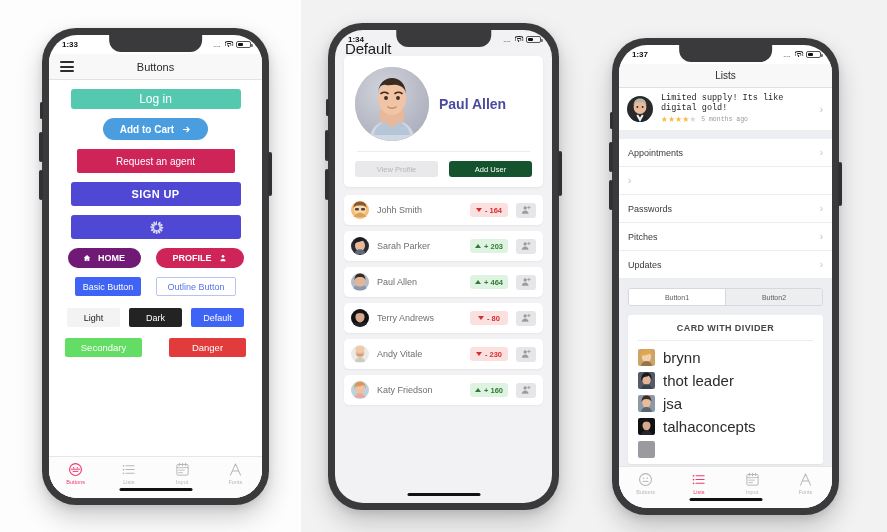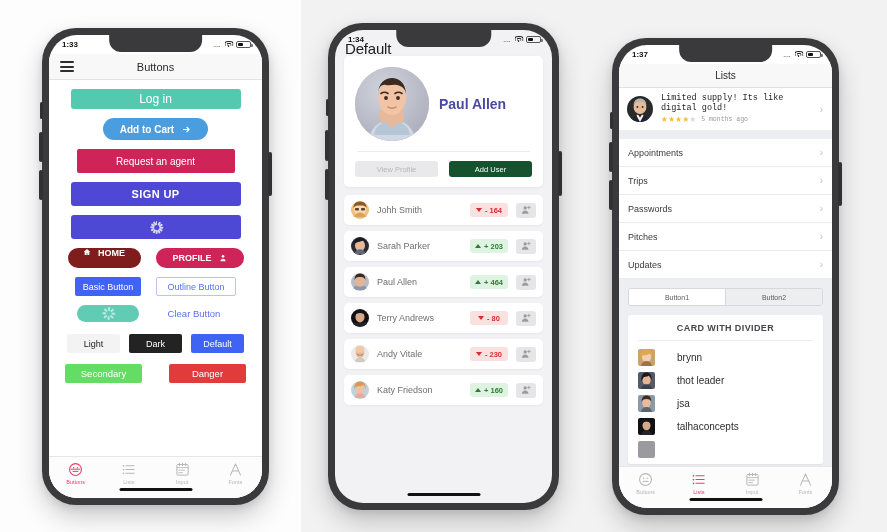--- a/index.html
+++ b/index.html
@@ -88,22 +88,22 @@
               display:flex; align-items:center; justify-content:center; font-size:11px; font-weight:bold; letter-spacing:.4px; }
   .b-loading { width:170px; height:24px; background:#4e48d4; border-radius:3px;
                display:flex; align-items:center; justify-content:center; }
 
   .spinner { width:13px; height:13px; position:relative; }
   .spinner i { position:absolute; left:50%; top:0; width:1.6px; height:4px; background:#bfe9e0;
                border-radius:1px; transform-origin: 0.8px 6.5px; }
   .spinner-dark i { background:#d9d9f2; }
 
   .pair { display:flex; justify-content:center; gap:15px; }
-  .b-home { width:73px; height:20px; background:#7f1d1d; color:#fff; border-radius:10px;
-            display:flex; justify-content:center; gap:7px; font-size:9px; font-weight:bold; }
+  .b-home { width:73px; height:20px; background:#701a75; color:#fff; border-radius:10px;
+            display:flex; align-items:center; justify-content:center; gap:7px; font-size:9px; font-weight:bold; }
   .b-profile { width:88px; height:20px; background:#ce2458; color:#fff; border-radius:10px;
                display:flex; align-items:center; justify-content:center; gap:7px; font-size:9px; font-weight:bold; }
   .b-basic { width:66px; height:19px; background:#3f63f5; color:#fff; border-radius:2px;
              display:flex; align-items:center; justify-content:center; font-size:9px; }
   .b-outline { width:80px; height:19px; background:#fff; color:#5a72e8; border:1px solid #b9c3f0; border-radius:2px;
                display:flex; align-items:center; justify-content:center; font-size:9px; }
   .b-teal-spin { width:62px; height:17px; background:#62cbb4; border-radius:9px;
                  display:flex; align-items:center; justify-content:center; }
   .b-clear { color:#5a72e8; font-size:9.5px; display:flex; align-items:center; justify-content:center; width:80px; }
 
@@ -200,21 +200,21 @@
   .seg { flex:1; display:flex; align-items:center; justify-content:center; font-size:7px; color:#5c5c60; }
   .seg.on { background:#fff; }
   .seg.off { background:#eceef0; border-left:1px solid #d7d7dc; }
 
   .card-div { margin:9px 9px 0 9px; background:#fff; border-radius:3px; padding:8px 0 0 0;
               box-shadow:0 1px 2px rgba(0,0,0,.06); }
   .card-title { text-align:center; font-size:9px; font-weight:bold; color:#46464a; letter-spacing:.4px; padding-bottom:7px; }
   .card-hr { height:1px; background:#ececec; margin:0 10px; }
   .card-row { display:flex; align-items:center; gap:8px; padding:3px 10px; }
   .avatar-xs { width:17px; height:17px; border-radius:2px; overflow:hidden; flex:none; }
-  .card-row .cr-label { font-size:10px; color:#2c2c2e;margin-left:14px; }
+  .card-row .cr-label { font-size:15px; color:#2c2c2e; }
 
   .tabbar3 { position:absolute; left:0; right:0; bottom:0; height:42px; background:#fcfcfc;
              border-top:1px solid #e6e6e6; display:flex; align-items:flex-start; padding-top:5px; }
 </style>
 </head>
 <body>
 
 <div class="page-bg"></div>
 <div class="white-panel"></div>
 <div class="white-panel2"></div>
@@ -306,35 +306,20 @@
               <path d="M4 22c0-4.4 3.6-8 8-8s8 3.6 8 8z" fill="#fff"></path>
             </svg>
         </div>
       </div>
 
       <div class="pair mb">
         <div class="b-basic">Basic Button</div>
         <div class="b-outline">Outline Button</div>
       </div>
 
-      <div class="pair mb" style="align-items:center;">
-        <div class="b-teal-spin">
-          <span class="spinner">
-            <i style="transform:rotate(0deg)"></i>
-              <i style="transform:rotate(45deg)"></i>
-              <i style="transform:rotate(90deg)"></i>
-            <i style="transform:rotate(135deg)"></i>
-              <i style="transform:rotate(180deg)"></i>
-              <i style="transform:rotate(225deg)"></i>
-            <i style="transform:rotate(270deg)"></i>
-              <i style="transform:rotate(315deg)"></i>
-          </span>
-        </div>
-        <div class="b-clear">Clear Button</div>
-      </div>
 
       <div class="triple mb" style="margin-top:12px;">
         <div class="b-light">Light</div>
         <div class="b-dark">Dark</div>
         <div class="b-default">Default</div>
       </div>
 
       <div class="duo" style="margin-top:11px;">
         <div class="b-secondary">Secondary</div>
         <div class="b-danger">Danger</div>
@@ -645,21 +630,20 @@
         <span class="chev">›</span>
       </div>
 
       <div class="gap-band"></div>
 
       <div class="list-item">
         <span class="li-label">Appointments</span>
         <span class="chev">›</span>
       </div>
       <div class="list-item">
-        <span class="li-label">Trips</span>
         <span class="chev">›</span>
       </div>
       <div class="list-item">
         <span class="li-label">Passwords</span>
         <span class="chev">›</span>
       </div>
       <div class="list-item">
         <span class="li-label">Pitches</span>
         <span class="chev">›</span>
       </div>

